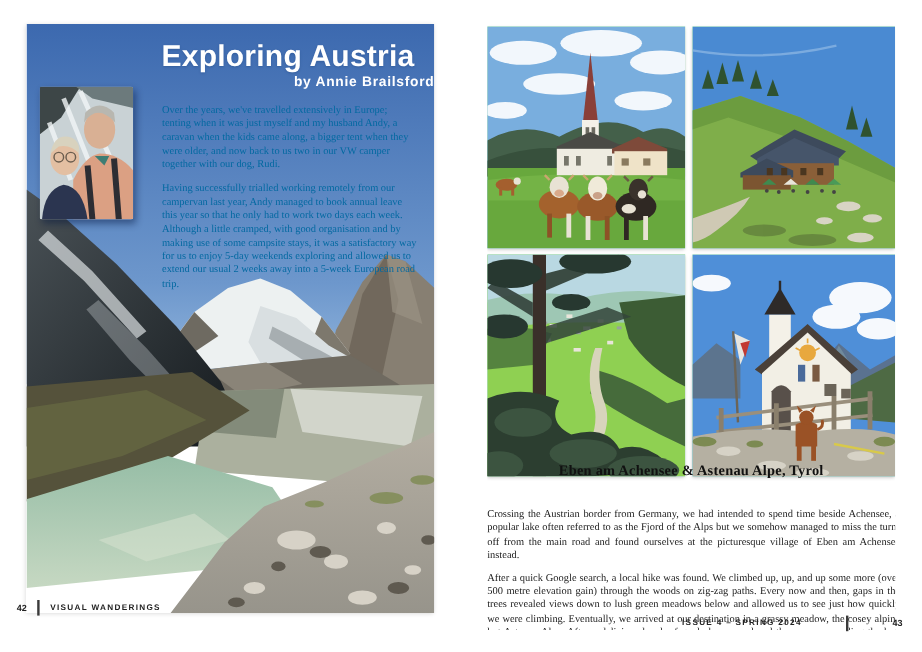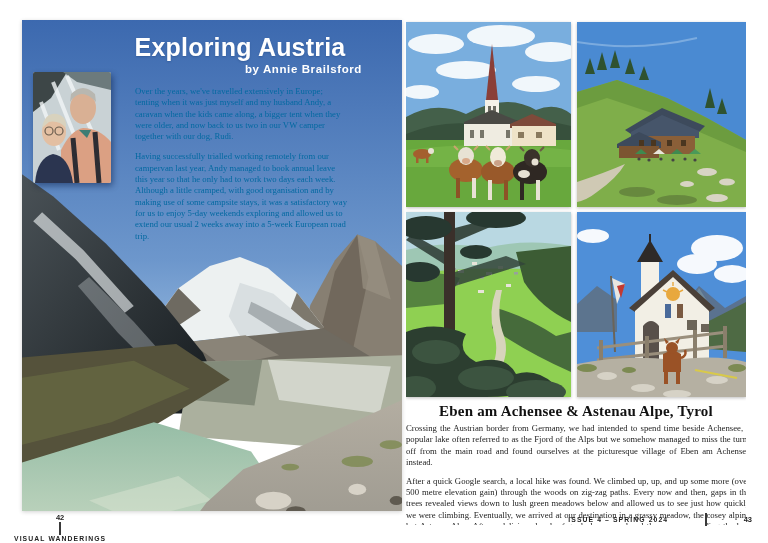--- a/index.html
+++ b/index.html
@@ -1,48 +1,48 @@
 <!DOCTYPE html>
 <html><head>
 <meta charset="utf-8">
 <style>
   html,body{margin:0;padding:0;background:#ffffff;}
   .spread{position:relative;width:768px;height:543px;background:#ffffff;overflow:hidden;
           font-family:"Liberation Serif", serif;}
   .page{position:absolute;overflow:hidden;}
-  .page-left{left:22px;top:20px;width:380px;height:491px;box-shadow:0 1px 4px rgba(0,0,0,.18);}
+  .page-left{left:22px;top:20px;width:340px;height:491px;box-shadow:0 1px 4px rgba(0,0,0,.18);}
   .page-right{left:406px;top:20px;width:340px;height:505px;}
   .scene{position:absolute;inset:0;}
   
   .lp-title{position:absolute;left:96px;top:13px;width:244px;text-align:center;
             color:#fff;font-family:"Liberation Sans",sans-serif;font-weight:700;
             font-size:25px;letter-spacing:.2px;text-shadow:0 1px 2px rgba(0,40,90,.25);}
   .lp-byline{position:absolute;left:96px;top:43px;width:244px;text-align:right;color:#fff;
              font-family:"Liberation Sans",sans-serif;font-weight:700;font-size:11.5px;letter-spacing:.6px;}
   .lp-body{position:absolute;left:113px;top:66px;width:213px;color:#0369a1;}
   .lp-body p{margin:0 0 9px 0;font-size:8.7px;line-height:11.3px;text-align:left;}
   .inset{position:absolute;left:11px;top:52px;width:78px;height:111px;border-radius:2px;
          overflow:hidden;box-shadow:2px 3px 6px rgba(0,20,60,.45);}
   
   .photo{position:absolute;overflow:hidden;box-shadow:0 1px 3px rgba(0,0,0,.25);background:#9db;}
   .ph1{left:0;top:2px;width:165px;height:185px;}
   .ph2{left:171px;top:2px;width:169px;height:185px;}
   .ph3{left:0;top:192px;width:165px;height:185px;}
   .ph4{left:171px;top:192px;width:169px;height:185px;}
-  .rp-heading{position:absolute;left:0;top:383px;width:340px;text-align:center;color:#111;
-              font-weight:700;font-size:15px;letter-spacing:.2px;}
+  .rp-heading{position:absolute;left:0;top:365px;width:340px;text-align:center;color:#111;
+              font-weight:700;font-size:12px;letter-spacing:.2px;}
   .rp-body{position:absolute;left:0;top:403px;width:344px;color:#1c1c1c;}
   .rp-body p{margin:0 0 7px 0;font-size:8.7px;line-height:11.4px;text-align:justify;}
   
   .footer{position:absolute;display:flex;align-items:center;color:#222;
           font-family:"Liberation Sans",sans-serif;font-weight:700;}
   .footer .num{font-size:7.5px;}
   .footer .mag{font-size:6.8px;letter-spacing:1.1px;}
   .footer .bar{width:1.5px;height:13px;background:#3a3a3a;margin:0 9px;}
-  .footer-left{left:14px;top:513px;flex-direction:column;}
+  .footer-left{left:14px;top:500px;}
   .footer-right{right:16px;top:513px;gap:28px;}
 </style>
 </head>
 <body>
 
 <div class="spread">
 
   <div class="page page-left">
 
     <svg class="scene" viewBox="0 0 340 491" preserveAspectRatio="none">

